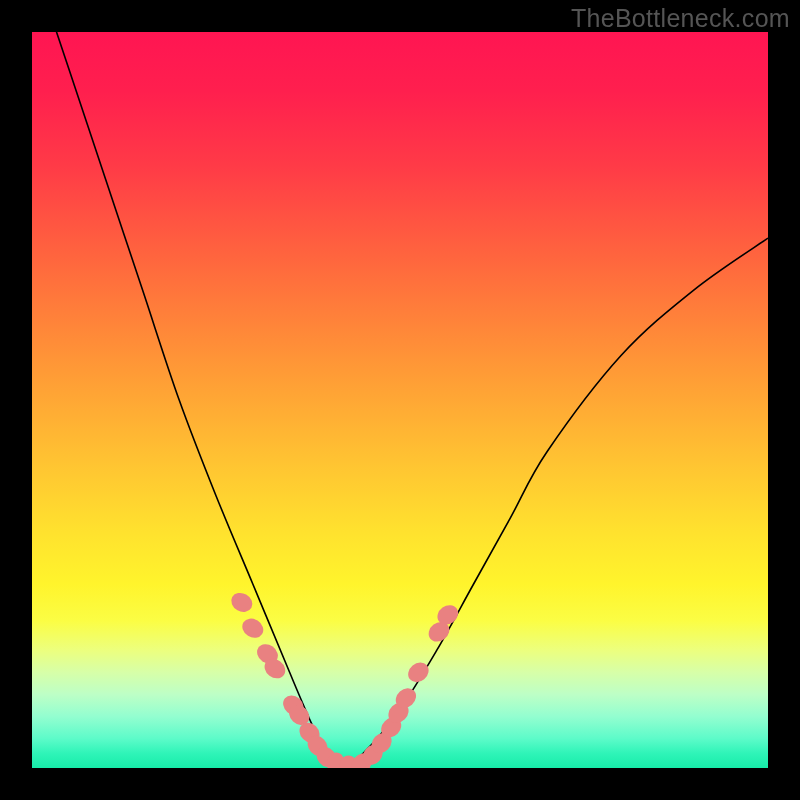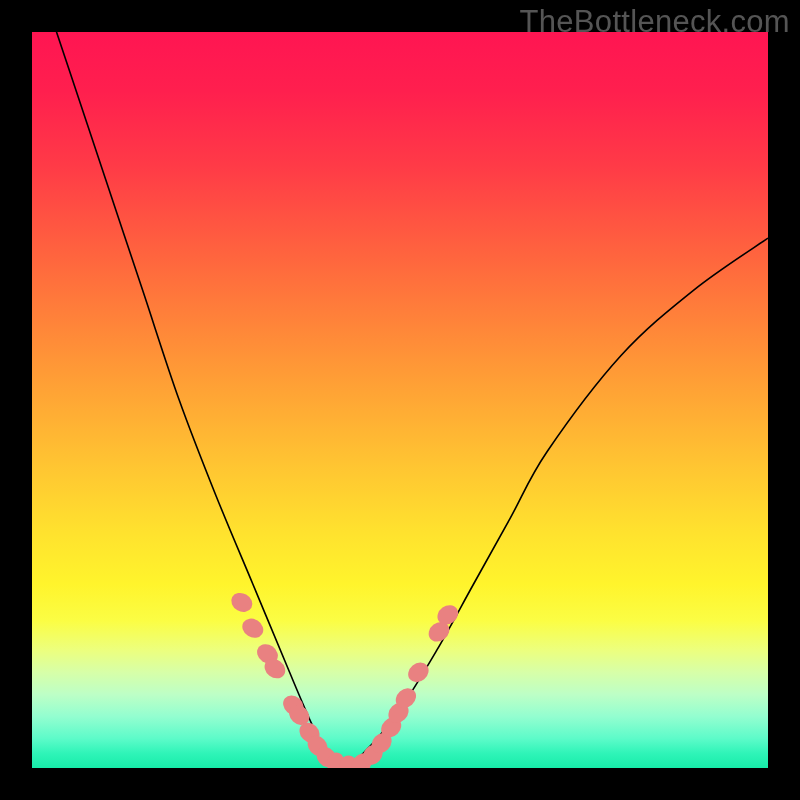--- a/index.html
+++ b/index.html
@@ -15,21 +15,21 @@
     position: relative;
     width: 800px;
     height: 800px;
     background: #000;
   }
   .watermark {
     position: absolute;
     top: 4px;
     right: 10px;
     color: #555;
-    font-size: 31px;
+    font-size: 25px;
     font-weight: 500;
     letter-spacing: 0.3px;
     z-index: 20;
     user-select: none;
   }
   .plot {
     position: absolute;
     left: 32px;
     top: 32px;
     width: 736px;

